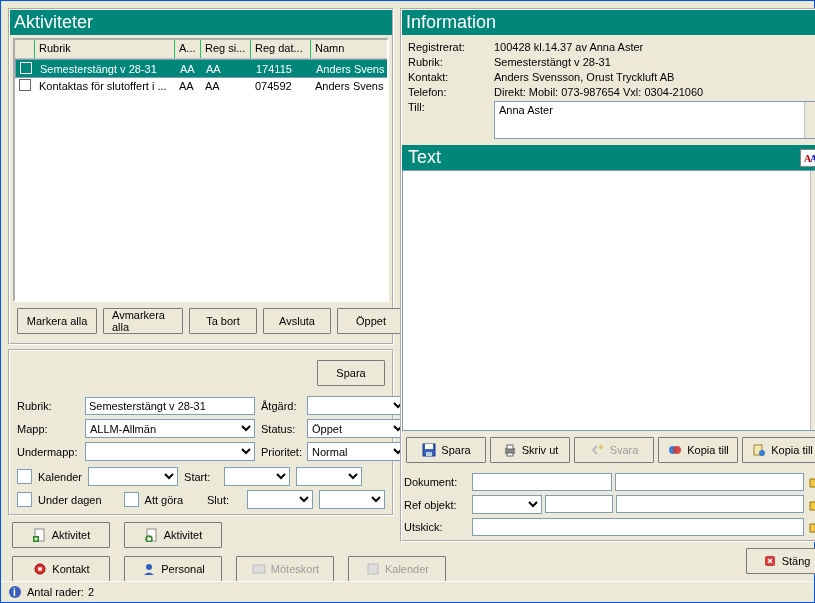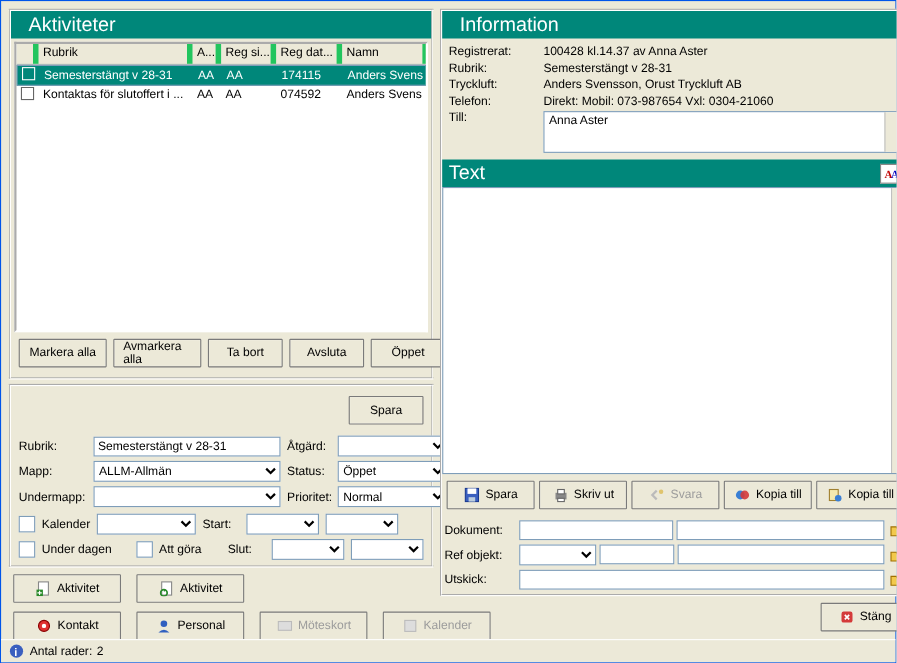--- a/index.html
+++ b/index.html
@@ -8,25 +8,25 @@
 .titlebar .t-title{flex:1;font-family:"Trebuchet MS",Tahoma;font-size:13px;text-shadow:1px 1px 1px rgba(0,0,0,.4)}
 .t-icon{width:16px;height:16px;margin-right:4px;display:inline-flex;align-items:center;justify-content:center}
 .win-btns{display:flex;gap:2px}
 .win-btn{width:21px;height:21px;border-radius:3px;display:flex;align-items:center;justify-content:center;color:#fff;font-weight:bold;font-family:Arial;border:1px solid rgba(255,255,255,.5);box-shadow:inset 0 1px 1px rgba(255,255,255,.4),0 0 2px rgba(0,0,0,.3)}
 .win-btn.min,.win-btn.max{background:linear-gradient(to bottom,#4a91f7,#165abc)}
 .win-btn.close{background:linear-gradient(to bottom,#f08078,#d23a24,#a81c0c)}
 .body-area{flex:1;padding:7px;display:flex;gap:6px;min-height:0}
 .col-left{width:386px;display:flex;flex-direction:column;gap:4px}
 .col-right{flex:1;display:flex;flex-direction:column}
 .panel{border:2px groove #fff;background:#ece9d8}
-.panel-head{background:#00877a;color:#fff;font-size:18px;font-family:Arial;padding:2px 16px}
+.panel-head{background:#00877a;color:#fff;font-size:18px;font-family:Arial;padding:2px 4px}
 .list-box{background:#fff;border:2px inset #fff;height:260px;overflow:hidden;position:relative;display:flex}
 .list-tbl{flex:1;font-size:11px}
 .list-hdr{display:flex;background:#ece9d8;border-bottom:1px solid #c0c0c0;height:18px}
-.list-hdr div{border-right:5px solid #22c55e;padding:2px 4px;box-sizing:border-box;overflow:hidden;white-space:nowrap;font-size:11px}
+.list-hdr div{border-right:1px solid #22c55e;padding:2px 4px;box-sizing:border-box;overflow:hidden;white-space:nowrap;font-size:11px}
 .list-row{display:flex;height:16px;align-items:center}
 .list-row div{padding:0 4px;box-sizing:border-box;overflow:hidden;white-space:nowrap}
 .list-row.sel{background:#00877a;color:#fff}
 .c-flag{width:20px}
 .c-rub{width:140px}
 .c-a{width:26px}
 .c-regs{width:50px}
 .c-regd{width:60px}
 .c-namn{flex:1}
 .btn-row{display:flex;gap:6px;padding:6px 4px}
@@ -216,21 +216,21 @@
     </div>
 
     <div class="col-right">
       <div class="panel" style="flex:1;display:flex;flex-direction:column">
         <div class="panel-head">Information</div>
         <div class="info-grid">
           <b>Registrerat:</b>
             <span>100428 kl.14.37 av Anna Aster</span>
           <b>Rubrik:</b>
             <span>Semesterstängt v 28-31</span>
-          <b>Tryckluft:</b>
+          <b>Kontakt:</b>
             <span>Anders Svensson, Orust Tryckluft AB</span>
           <b>Telefon:</b>
             <span>Direkt:   Mobil: 073-987654  Vxl: 0304-21060</span>
           <b>Till:</b>
           <div class="till-box"><span>Anna Aster</span><div class="tiny-scroll"></div></div>
         </div>
         <div class="text-panel-head">
           <span>Text</span>
           <span class="icon" style="background:#fff;border:1px solid #888;width:18px;height:16px">
               <svg width="14" height="12">

